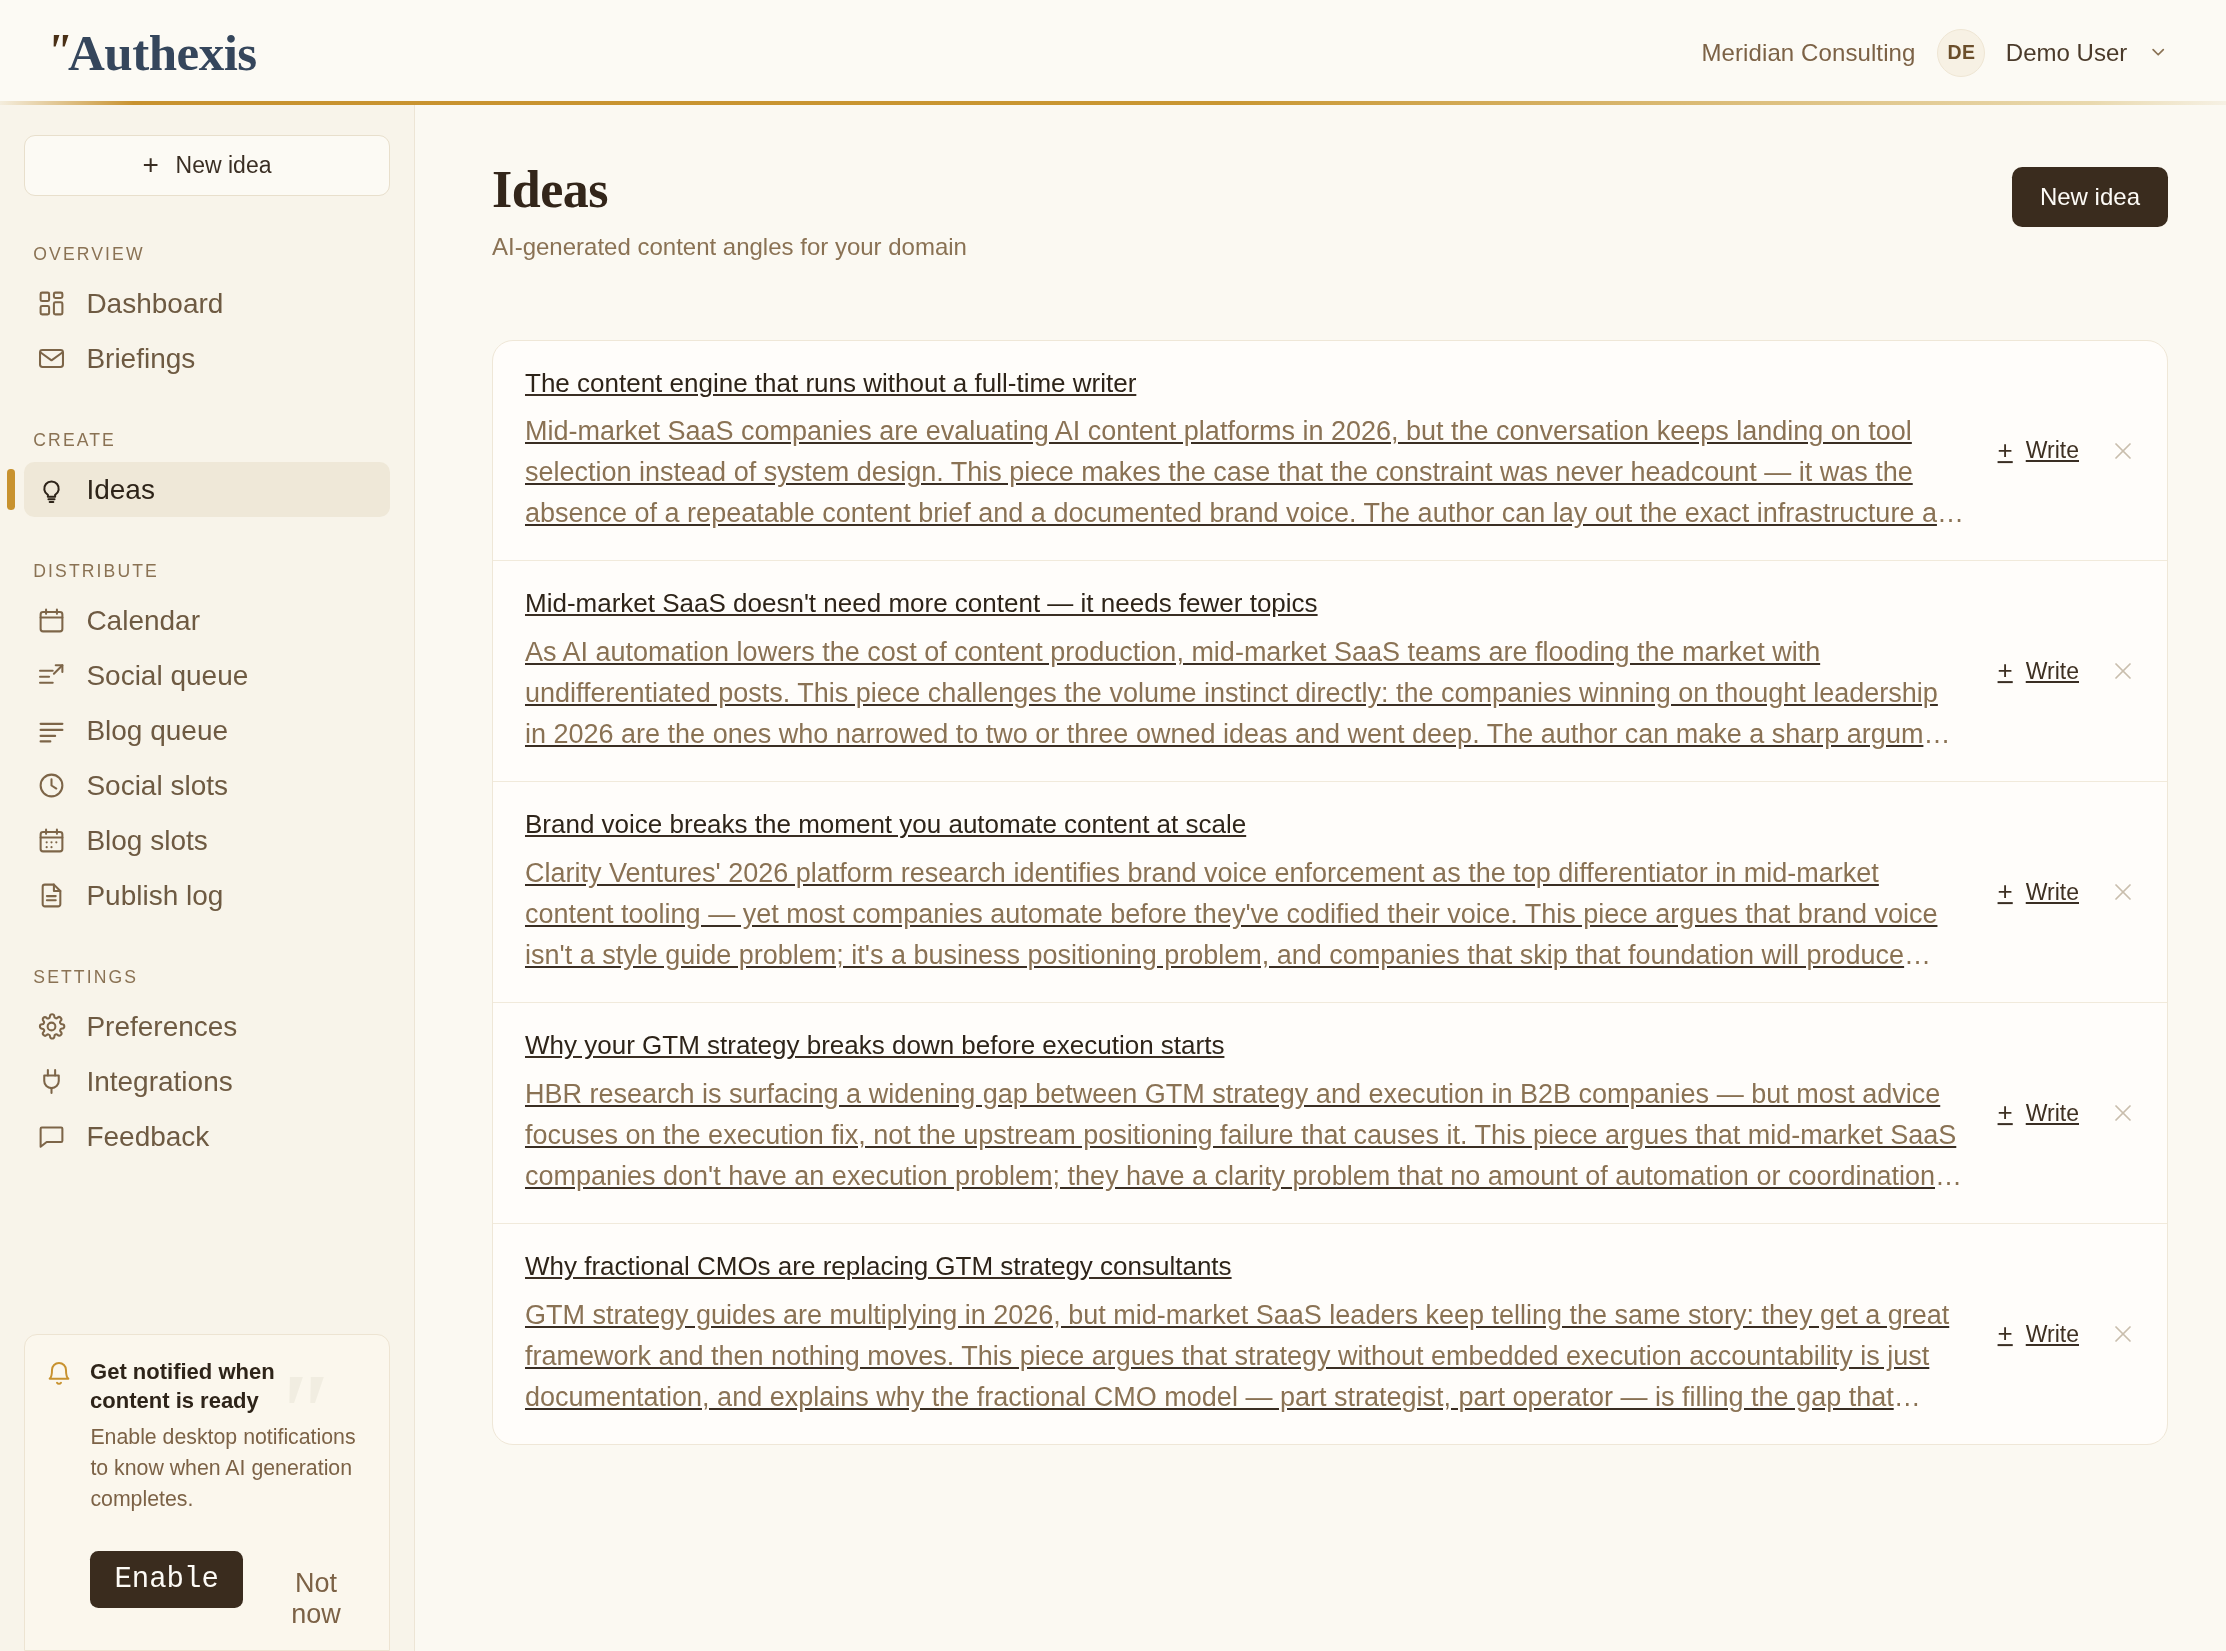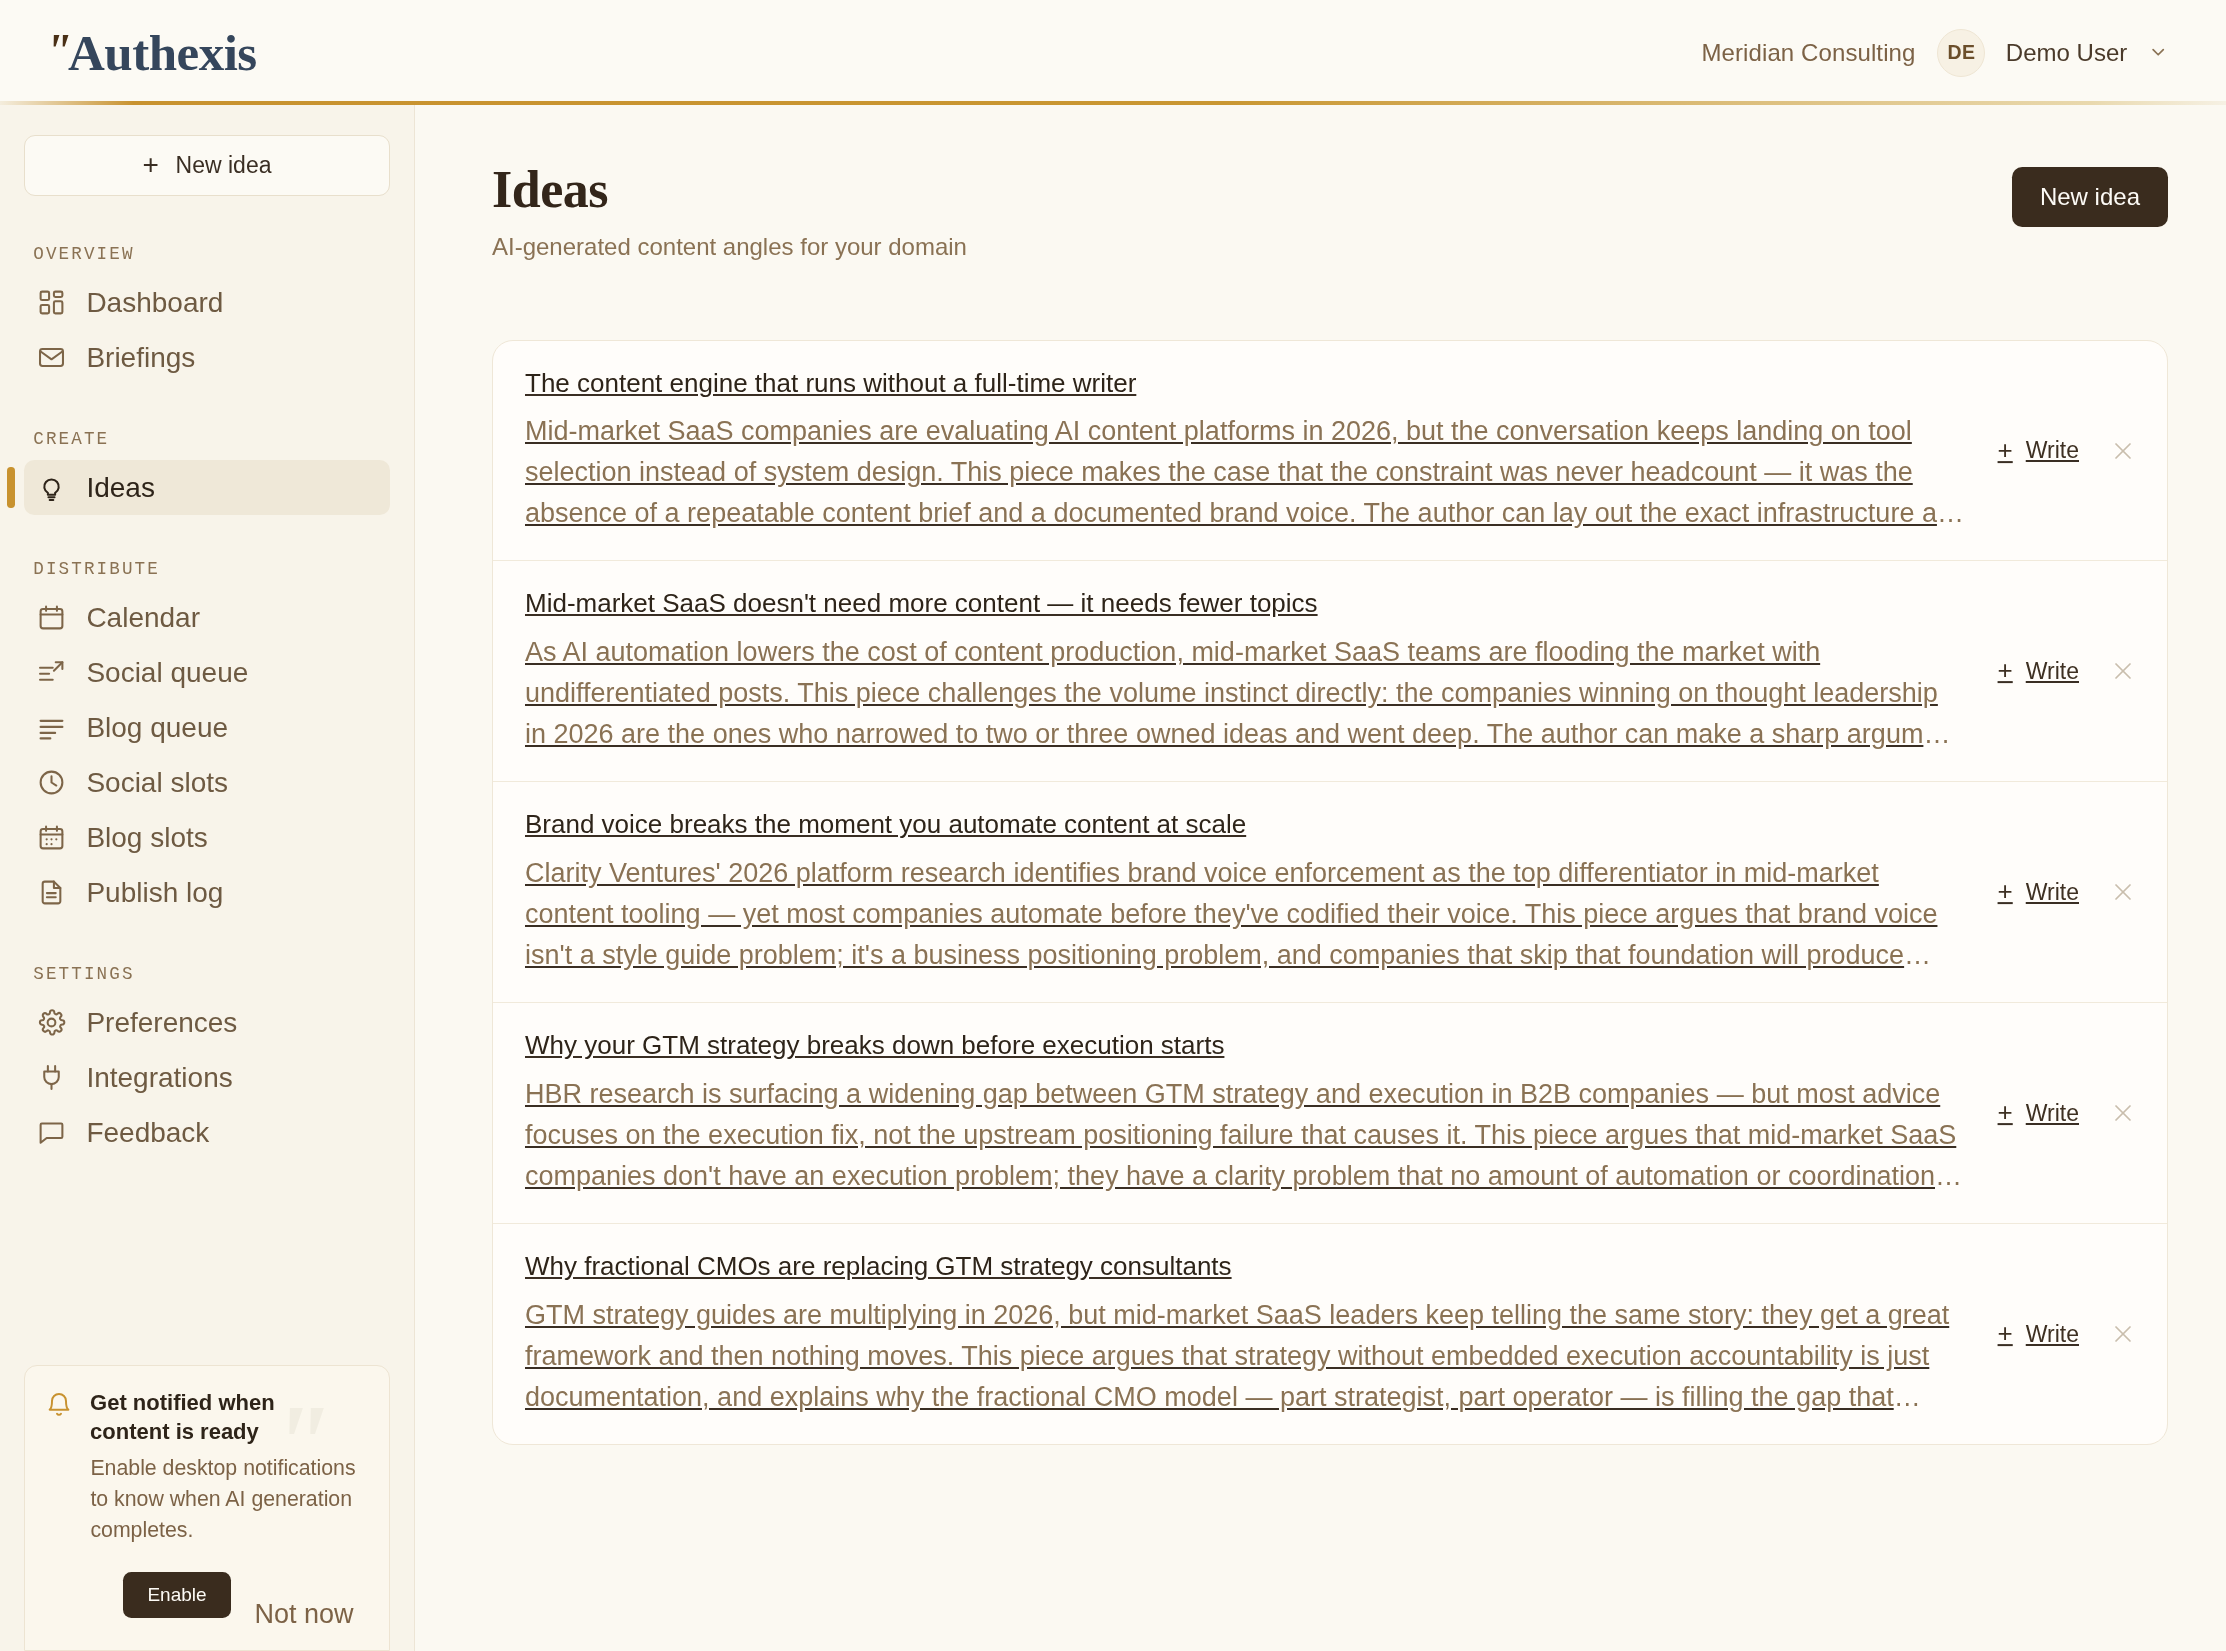--- a/index.html
+++ b/index.html
@@ -126,21 +126,20 @@
     transform: translateY(-0.9px);
   }
 
   .nav-section-label {
     font-size: 17.6px;
     letter-spacing: 2.1px;
     color: #8A7254;
     padding: 0 9.3px;
     margin: 44px 0 11px 0;
     text-transform: uppercase;
-    font-family: Liberation Mono, monospace;
   }
   .nav-section-label.first { margin-top: 48px; }
 
   .nav-item {
     position: relative;
     display: flex;
     align-items: center;
     gap: 20.4px;
     height: 55px;
     padding: 0 13px;
@@ -227,25 +226,24 @@
     align-items: center;
     gap: 24px;
     margin: 15px 0 0 45px;
     position: relative;
   }
   .btn-enable {
     background: #3A2C1E;
     color: #FDFBF6;
     border: none;
     border-radius: 8.3px;
-    font-size: 19px;
+    font-size: 29px;
     padding: 12px 24px;
     cursor: pointer;
-    font-family: Liberation Sans, sans-serif;
-    margin-left: 33px;
+    font-family: Liberation Mono, monospace;
   }
   .btn-notnow {
     background: none;
     border: none;
     font-size: 27px;
     color: #7C6246;
     cursor: pointer;
     font-family: "Liberation Sans", sans-serif;
     margin-top: 38px;
   }

